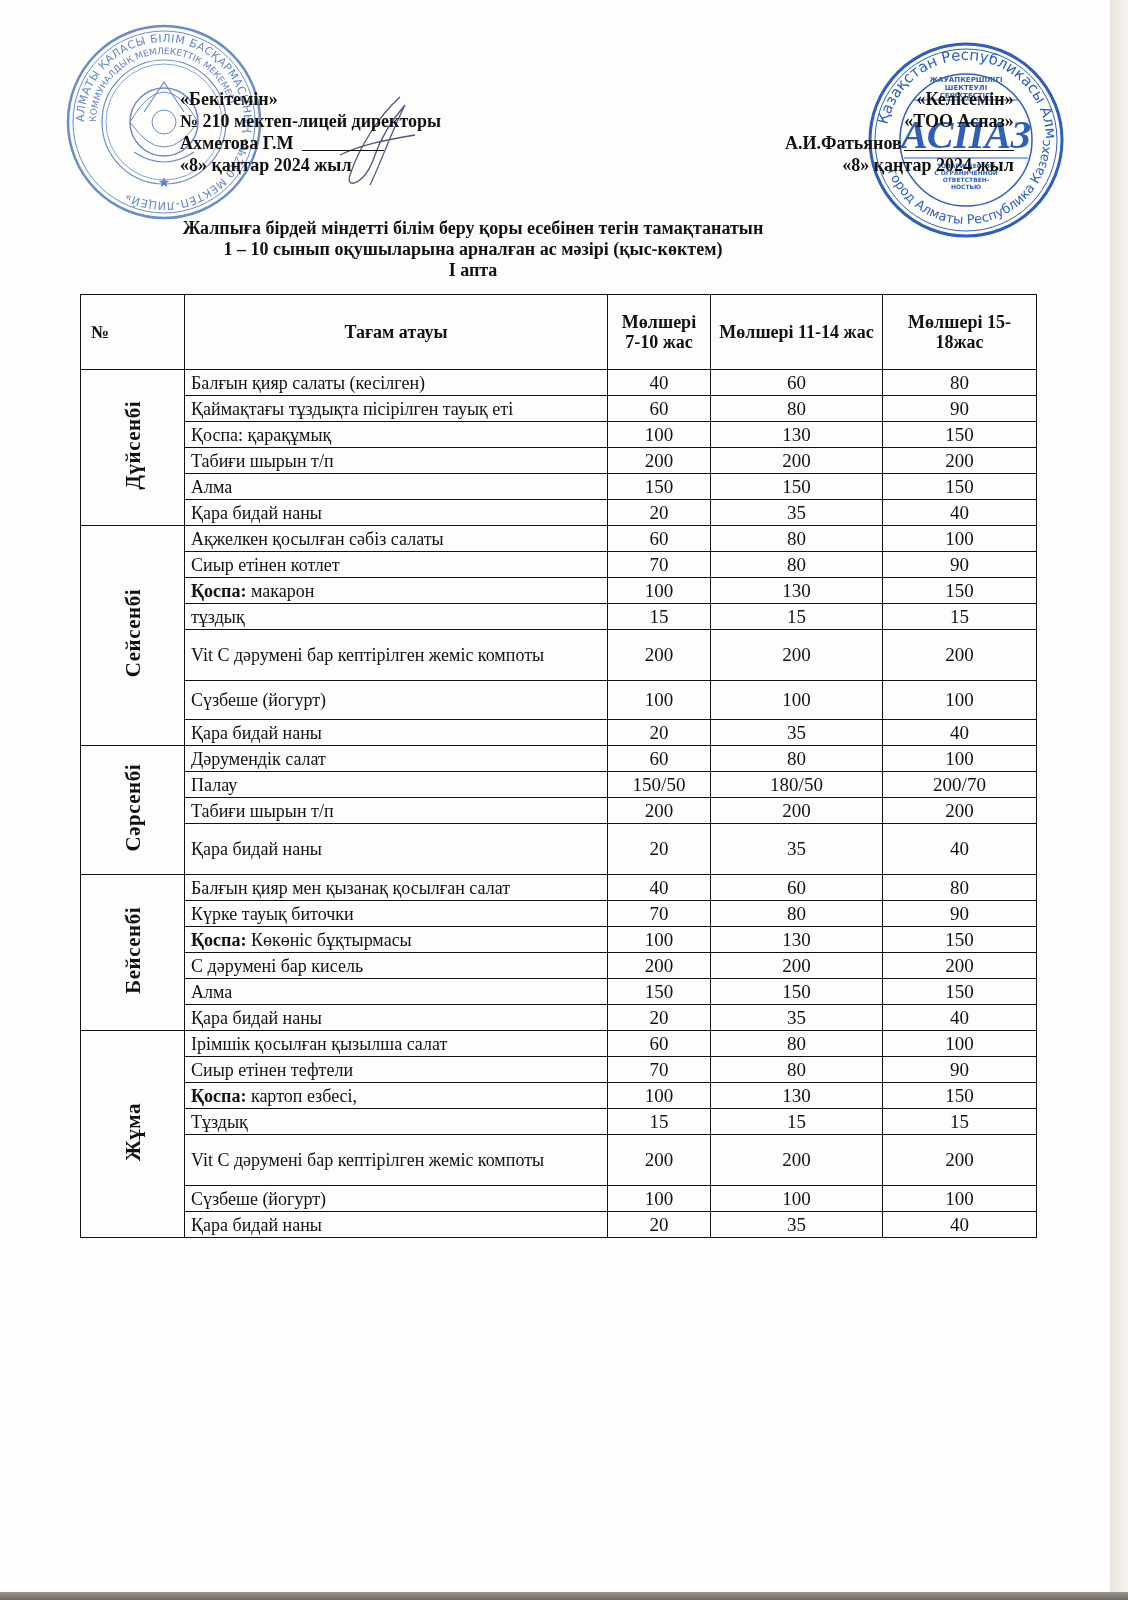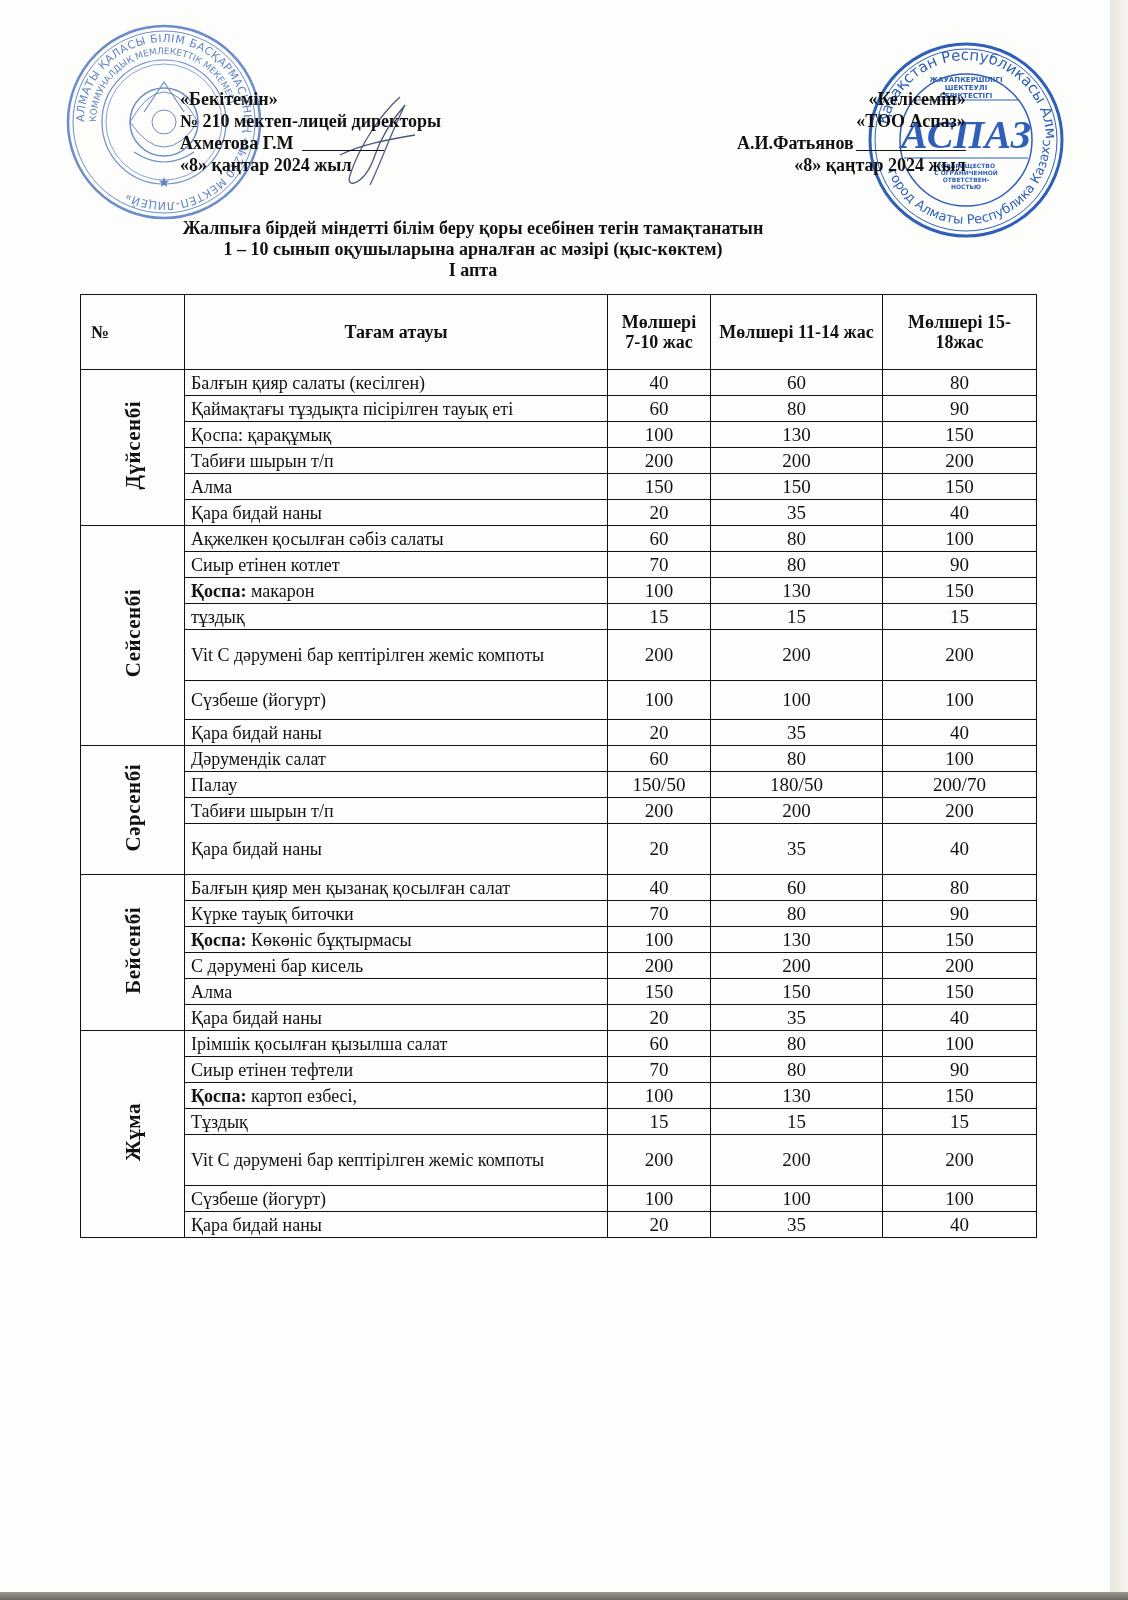--- a/index.html
+++ b/index.html
@@ -66,21 +66,21 @@
       margin-left: 8px;
       vertical-align: -2px;
     }
     .sig-line2 {
       display: inline-block;
       width: 110px;
       border-bottom: 1px solid #111;
       margin-left: 2px;
       vertical-align: -2px;
     }
-    .agree-block .indent { padding-left: 4px; }
+    .agree-block .indent { padding-left: 4px; margin-left: 48px; }
     .stamp {
       position: absolute;
       pointer-events: none;
     }
     .signature {
       position: absolute;
       left: 330px;
       top: 95px;
       pointer-events: none;
     }

